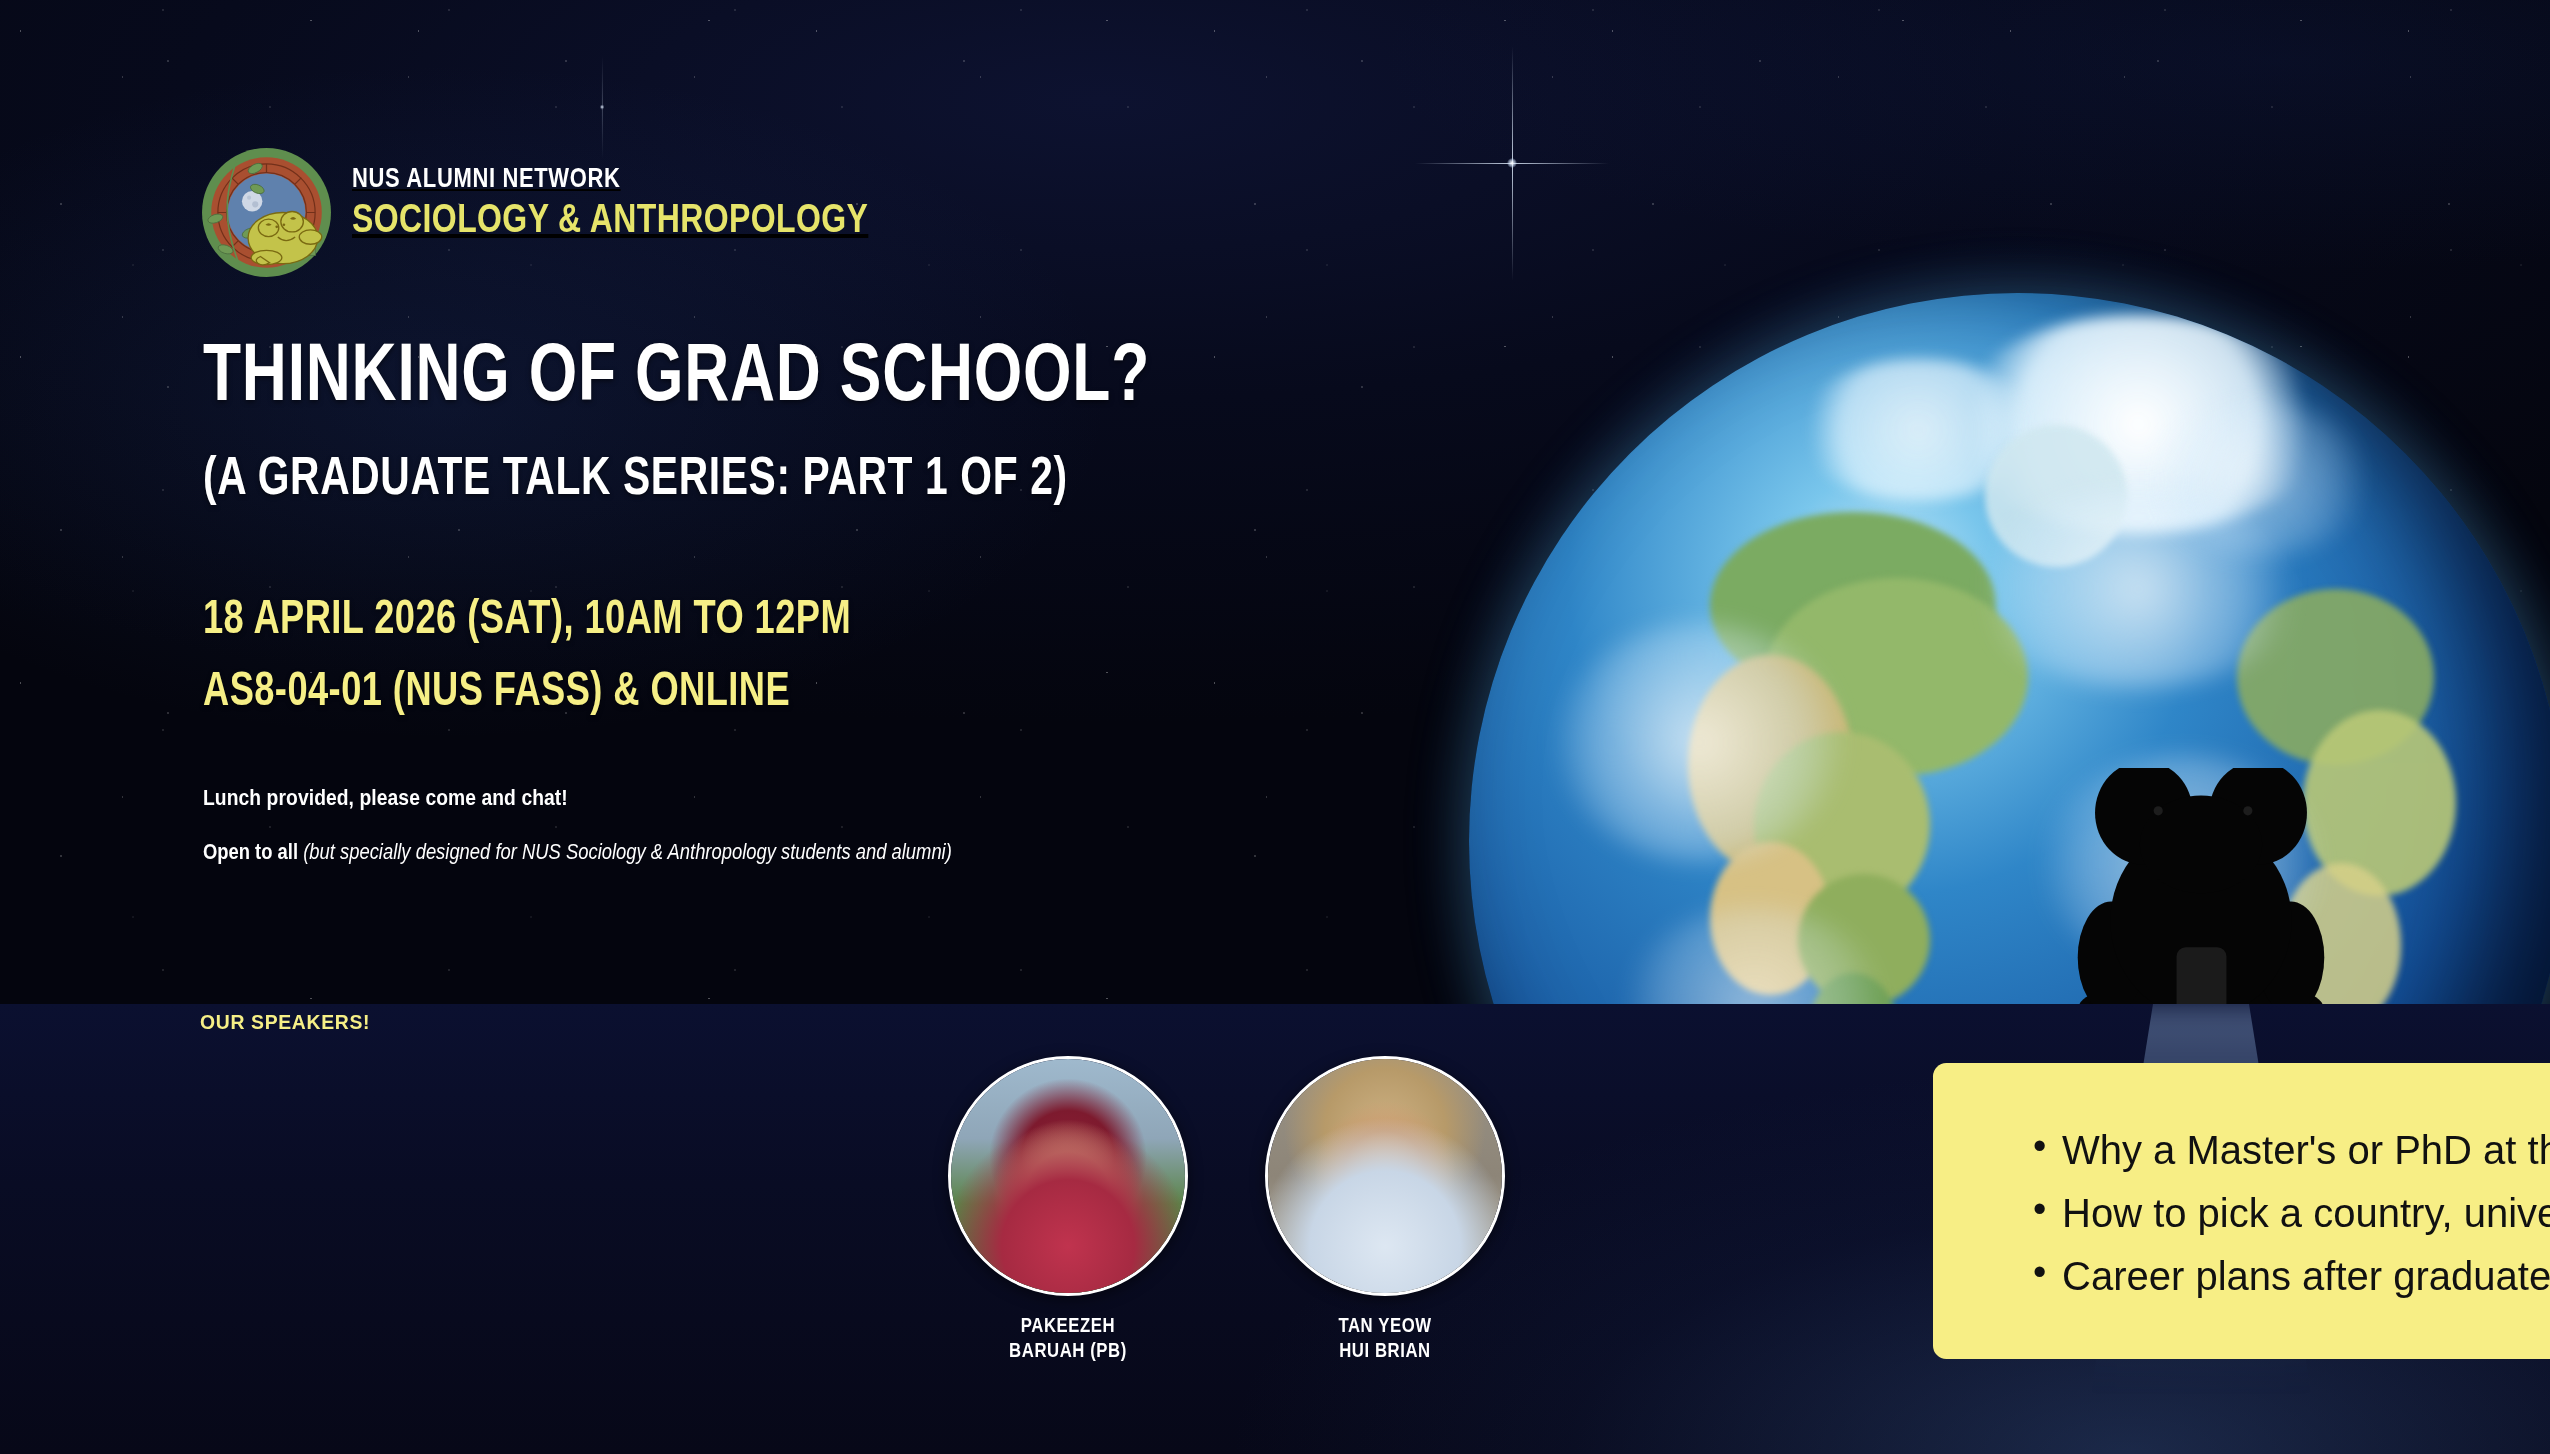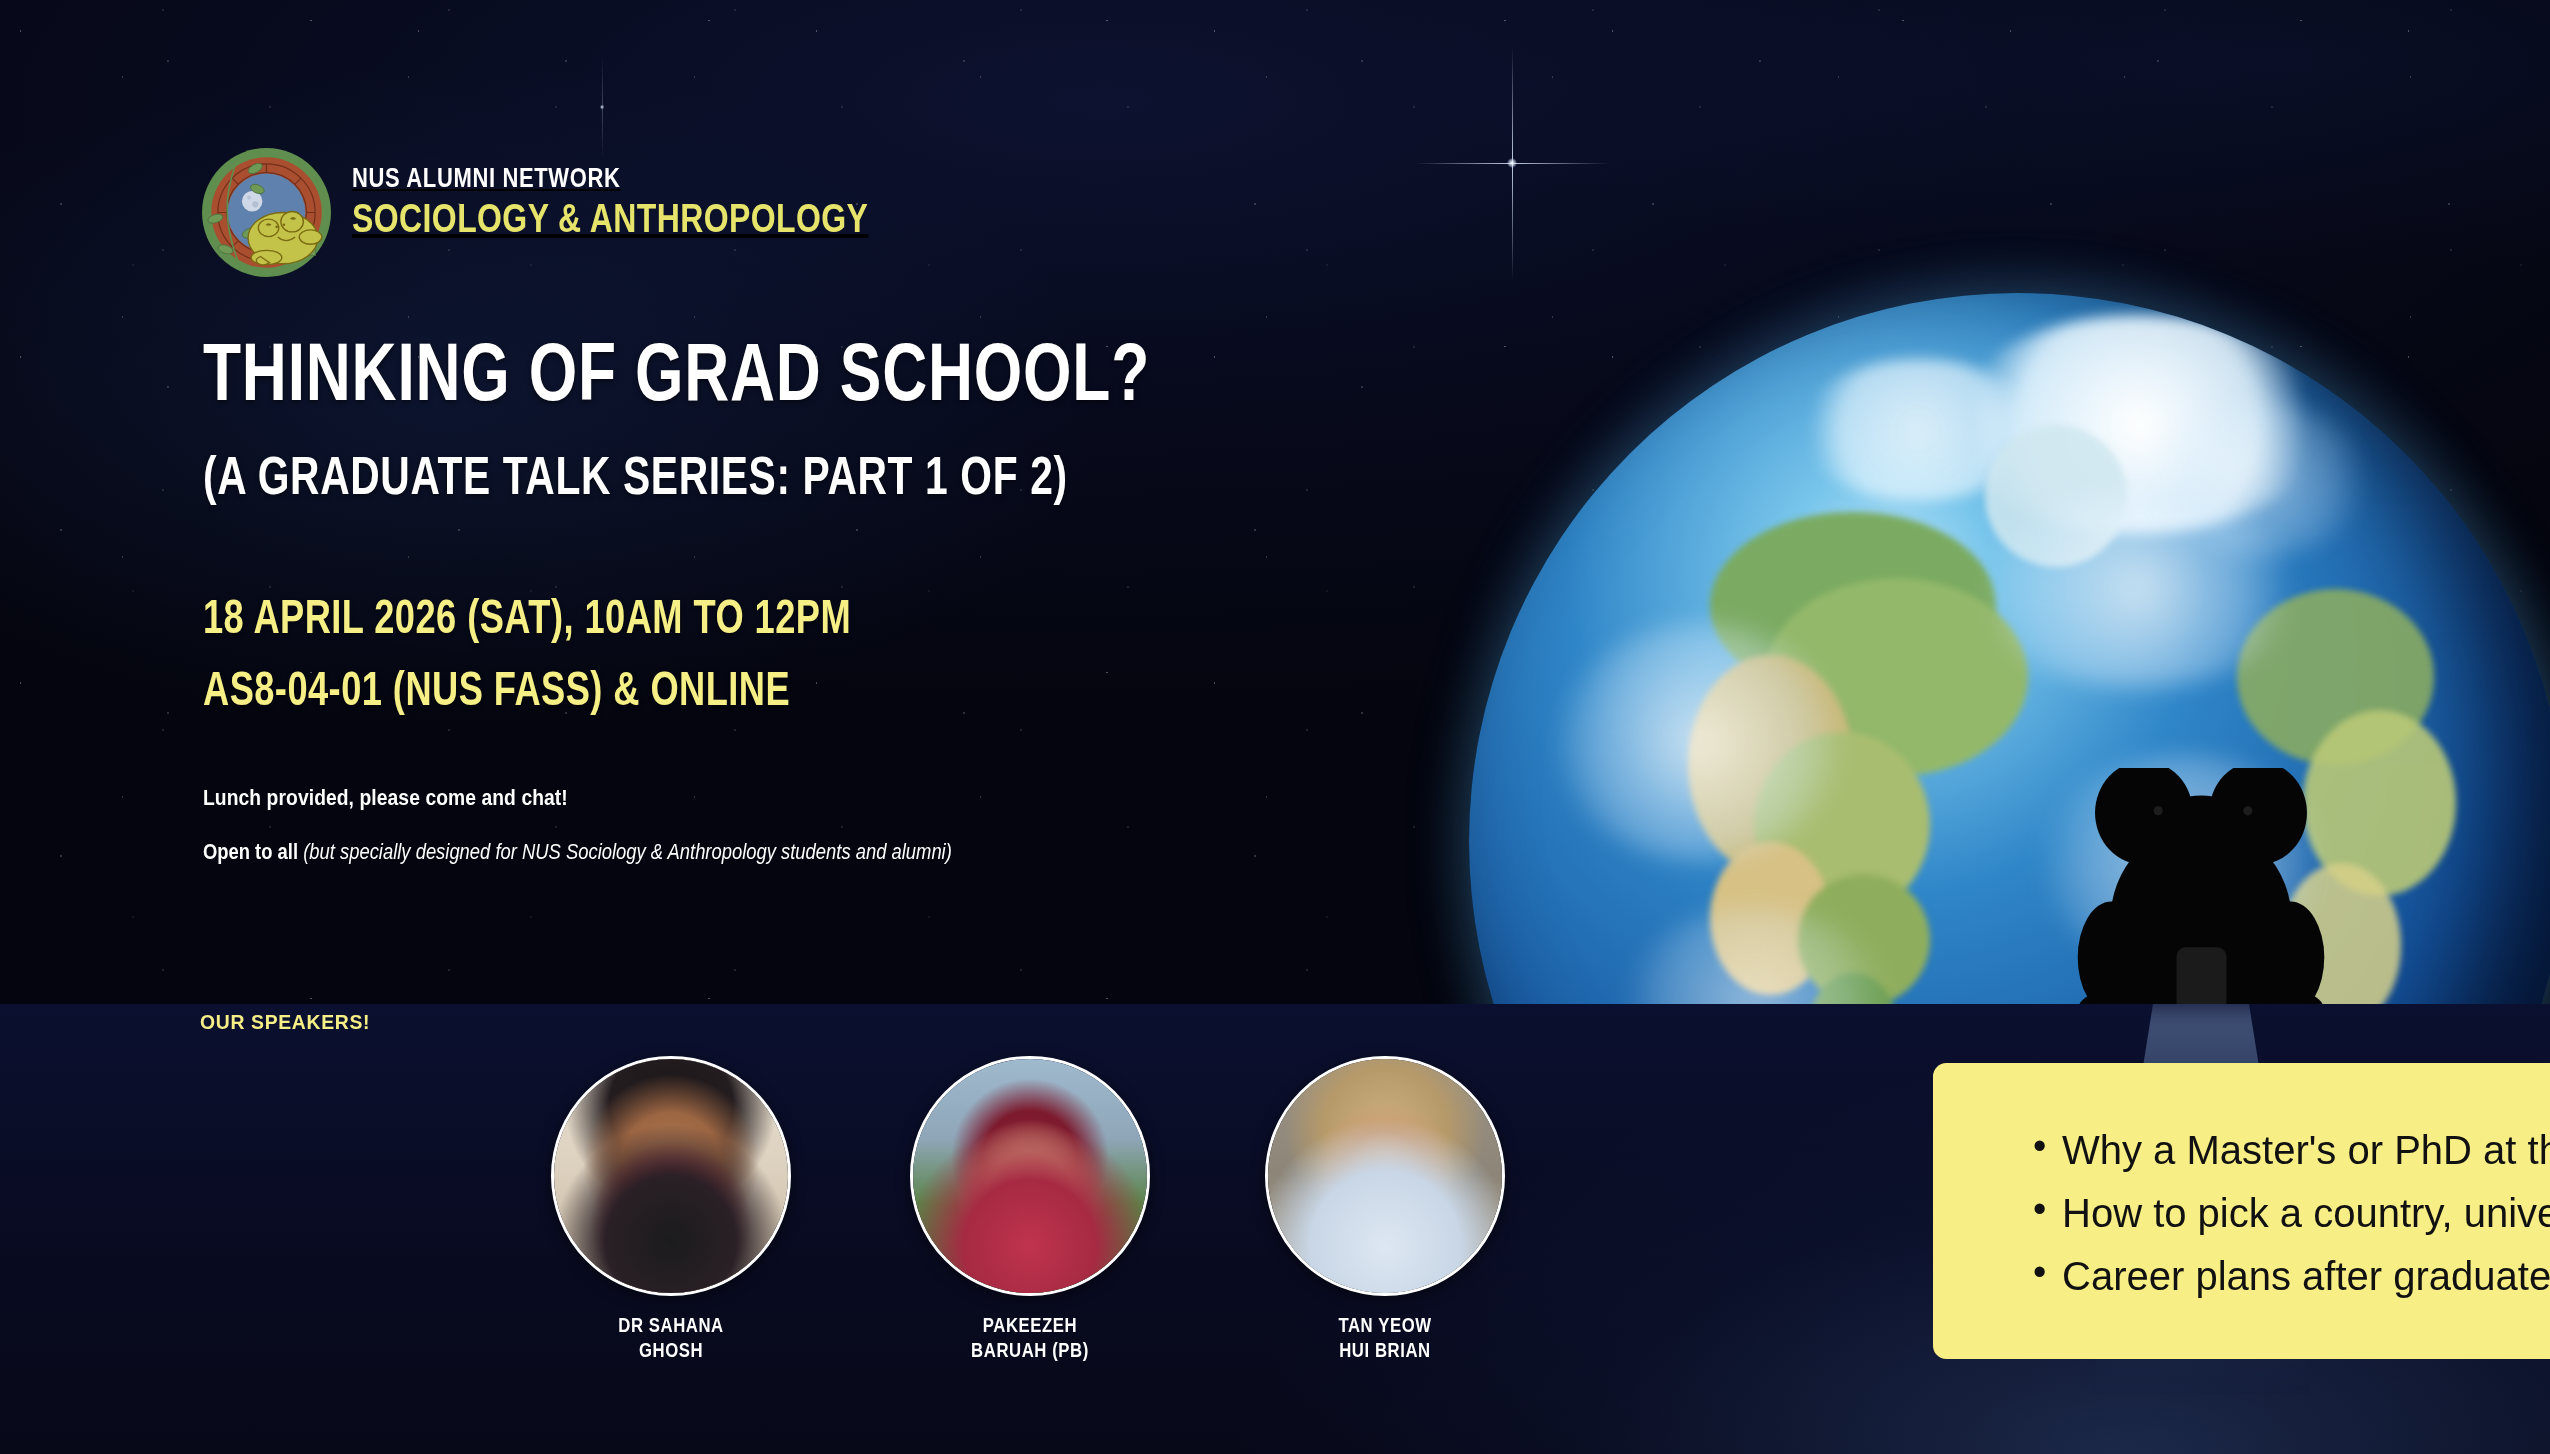--- a/index.html
+++ b/index.html
@@ -330,34 +330,22 @@
   <div class="note1">Lunch provided, please come and chat!</div>
   <div class="note2">
     <b>Open to all</b>
     <i>(but specially designed for NUS Sociology &amp; Anthropology students and alumni)</i>
   </div>
 
   <div class="speakers-label">OUR SPEAKERS!</div>
 
   <div class="speakers">
 
-    <div class="spk" style="left:357px;  top:0;">
-      <div class="photo">
-        <div class="bg" style="background:
-             radial-gradient(circle at 50% 78%, #1b1b1e 0%, #2a2026 30%, transparent 54%),
-             radial-gradient(circle at 50% 70%, #b5354f 0%, #9c2c44 22%, transparent 40%),
-             radial-gradient(circle at 50% 44%, #b07a55 0%, #9c6643 28%, transparent 50%),
-             radial-gradient(circle at 50% 20%, #191518 0%, #241d20 28%, transparent 48%),
-             linear-gradient(180deg,#ece3d4 0%, #d9cdba 55%, #bdae99 100%);"></div>
-      </div>
-      <div class="nm">DR SAHANA
-GHOSH</div>
-    </div>
-
-    <div class="spk" style="left:716px; top:0;">
+
+    <div class="spk" style="left:754px; top:0;">
       <div class="photo">
         <div class="bg" style="background:
              radial-gradient(circle at 50% 80%, #c0334e 0%, #a62a42 30%, transparent 56%),
              radial-gradient(circle at 50% 58%, #dfb79a 0%, #c99878 24%, transparent 42%),
              radial-gradient(circle at 50% 42%, #8f1f36 0%, #7d1a2e 26%, transparent 44%),
              linear-gradient(180deg,#9fb9cd 0%, #8fa6b8 34%, #5b8448 62%, #47703a 100%);"></div>
       </div>
       <div class="nm">PAKEEZEH
 BARUAH (PB)</div>
     </div>

